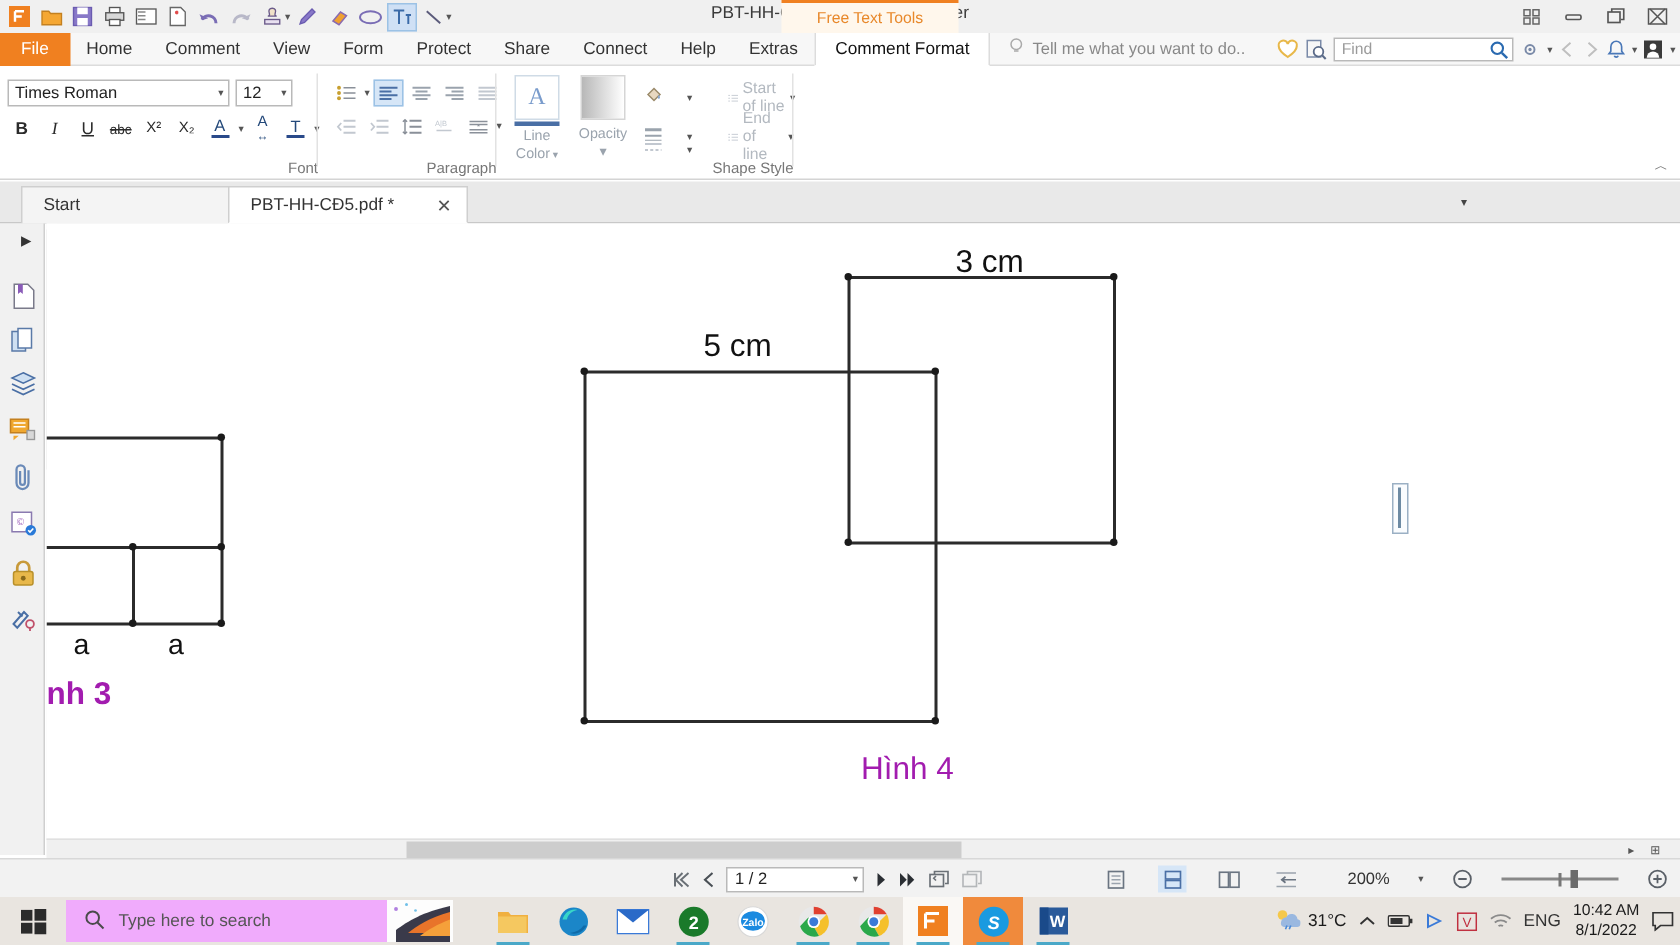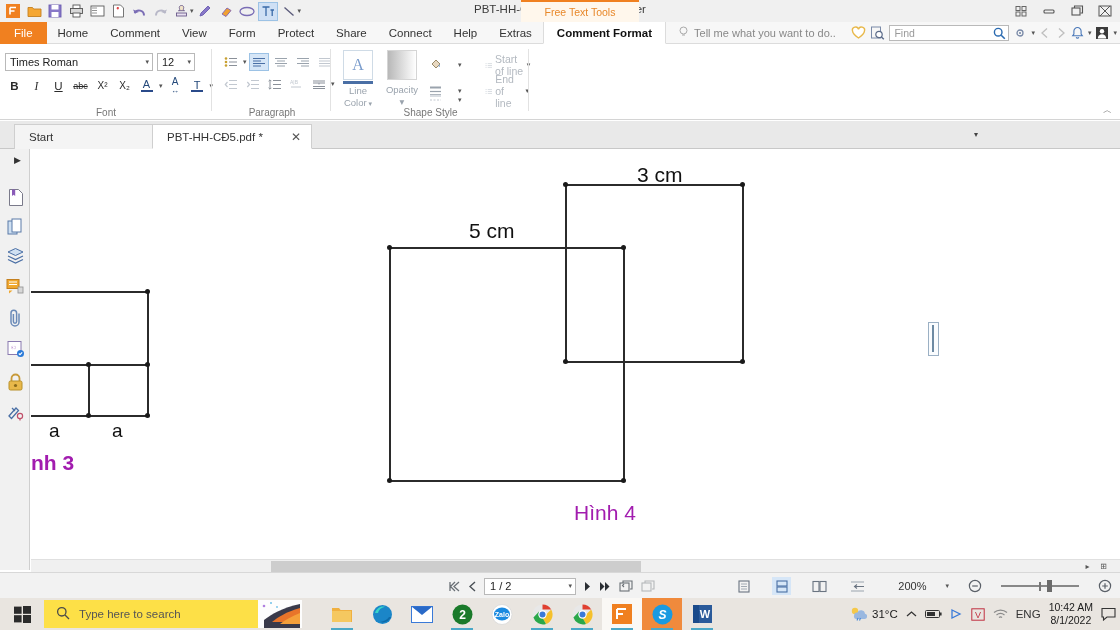--- a/index.html
+++ b/index.html
@@ -52,21 +52,21 @@
     position: absolute; top: 22px; left: 0; width: 1120px; height: 22px;
     background: #f7f7f7; border-bottom: 1px solid #dcdcdc;
     display: flex; align-items: stretch;
   }
   .tab {
     padding: 0 11px; font-size: 11.5px; color: #333;
     display: flex; align-items: center; height: 22px; white-space: nowrap;
   }
   .tab.file { background: #f08020; color: #fff; padding: 0 14px; }
   .tab.active {
-    background: #ffffff; color: #111; font-weight: 700;
+    background: #ffffff; color: #111; font-weight: 400;
     border-left: 1px solid #dcdcdc; border-right: 1px solid #dcdcdc;
     border-bottom: 1px solid #ffffff; margin-bottom: -1px;
     padding: 0 13px;
   }
   .tellme {
     display: flex; align-items: center; gap: 5px;
     margin-left: 12px; font-size: 11px; color: #888;
   }
   .menu-right {
     position: absolute; right: 3px; top: 0; height: 22px;
@@ -81,21 +81,21 @@
   .caretdn { font-size: 7px; color: #555; }
 
   
   .ribbon {
     position: absolute; top: 44px; left: 0; width: 1120px; height: 76px;
     background: #ffffff; border-bottom: 1px solid #d4d4d4;
   }
   .grp { position: absolute; top: 0; height: 76px; }
   .grp-label {
     position: absolute; bottom: 2px; left: 0; width: 100%;
-    text-align: center; font-size: 10px; color: #777;
+    text-align: right; font-size: 10px; color: #777;
   }
   .grp-sep {
     position: absolute; top: 5px; width: 1px; height: 62px; background: #e2e2e2;
   }
   
   .font-grp { left: 0; width: 212px; }
   .font-name {
     position: absolute; left: 5px; top: 9px; width: 148px; height: 18px;
     border: 1px solid #b9b9b9; background: #fff; font-size: 11px;
     padding: 0 14px 0 4px; display: flex; align-items: center; color: #222;
@@ -262,21 +262,21 @@
   .taskbar {
     position: absolute; top: 598px; left: 0; width: 1120px; height: 32px;
     background: #e9e5e0;
   }
   .startbtn {
     position: absolute; left: 0; top: 0; width: 44px; height: 32px;
     display: flex; align-items: center; justify-content: center;
   }
   .searchbox {
     position: absolute; left: 44px; top: 2px; width: 256px; height: 28px;
-    background: #fde047; display: flex; align-items: center; gap: 9px;
+    background: #f0abfc; display: flex; align-items: center; gap: 9px;
     padding-left: 12px; font-size: 11.5px; color: #555;
   }
   .game-art {
     position: absolute; left: 258px; top: 2px; width: 44px; height: 28px;
     overflow: hidden;
   }
   .tb-icons {
     position: absolute; left: 322px; top: 0; height: 32px;
     display: flex; align-items: center;
   }

